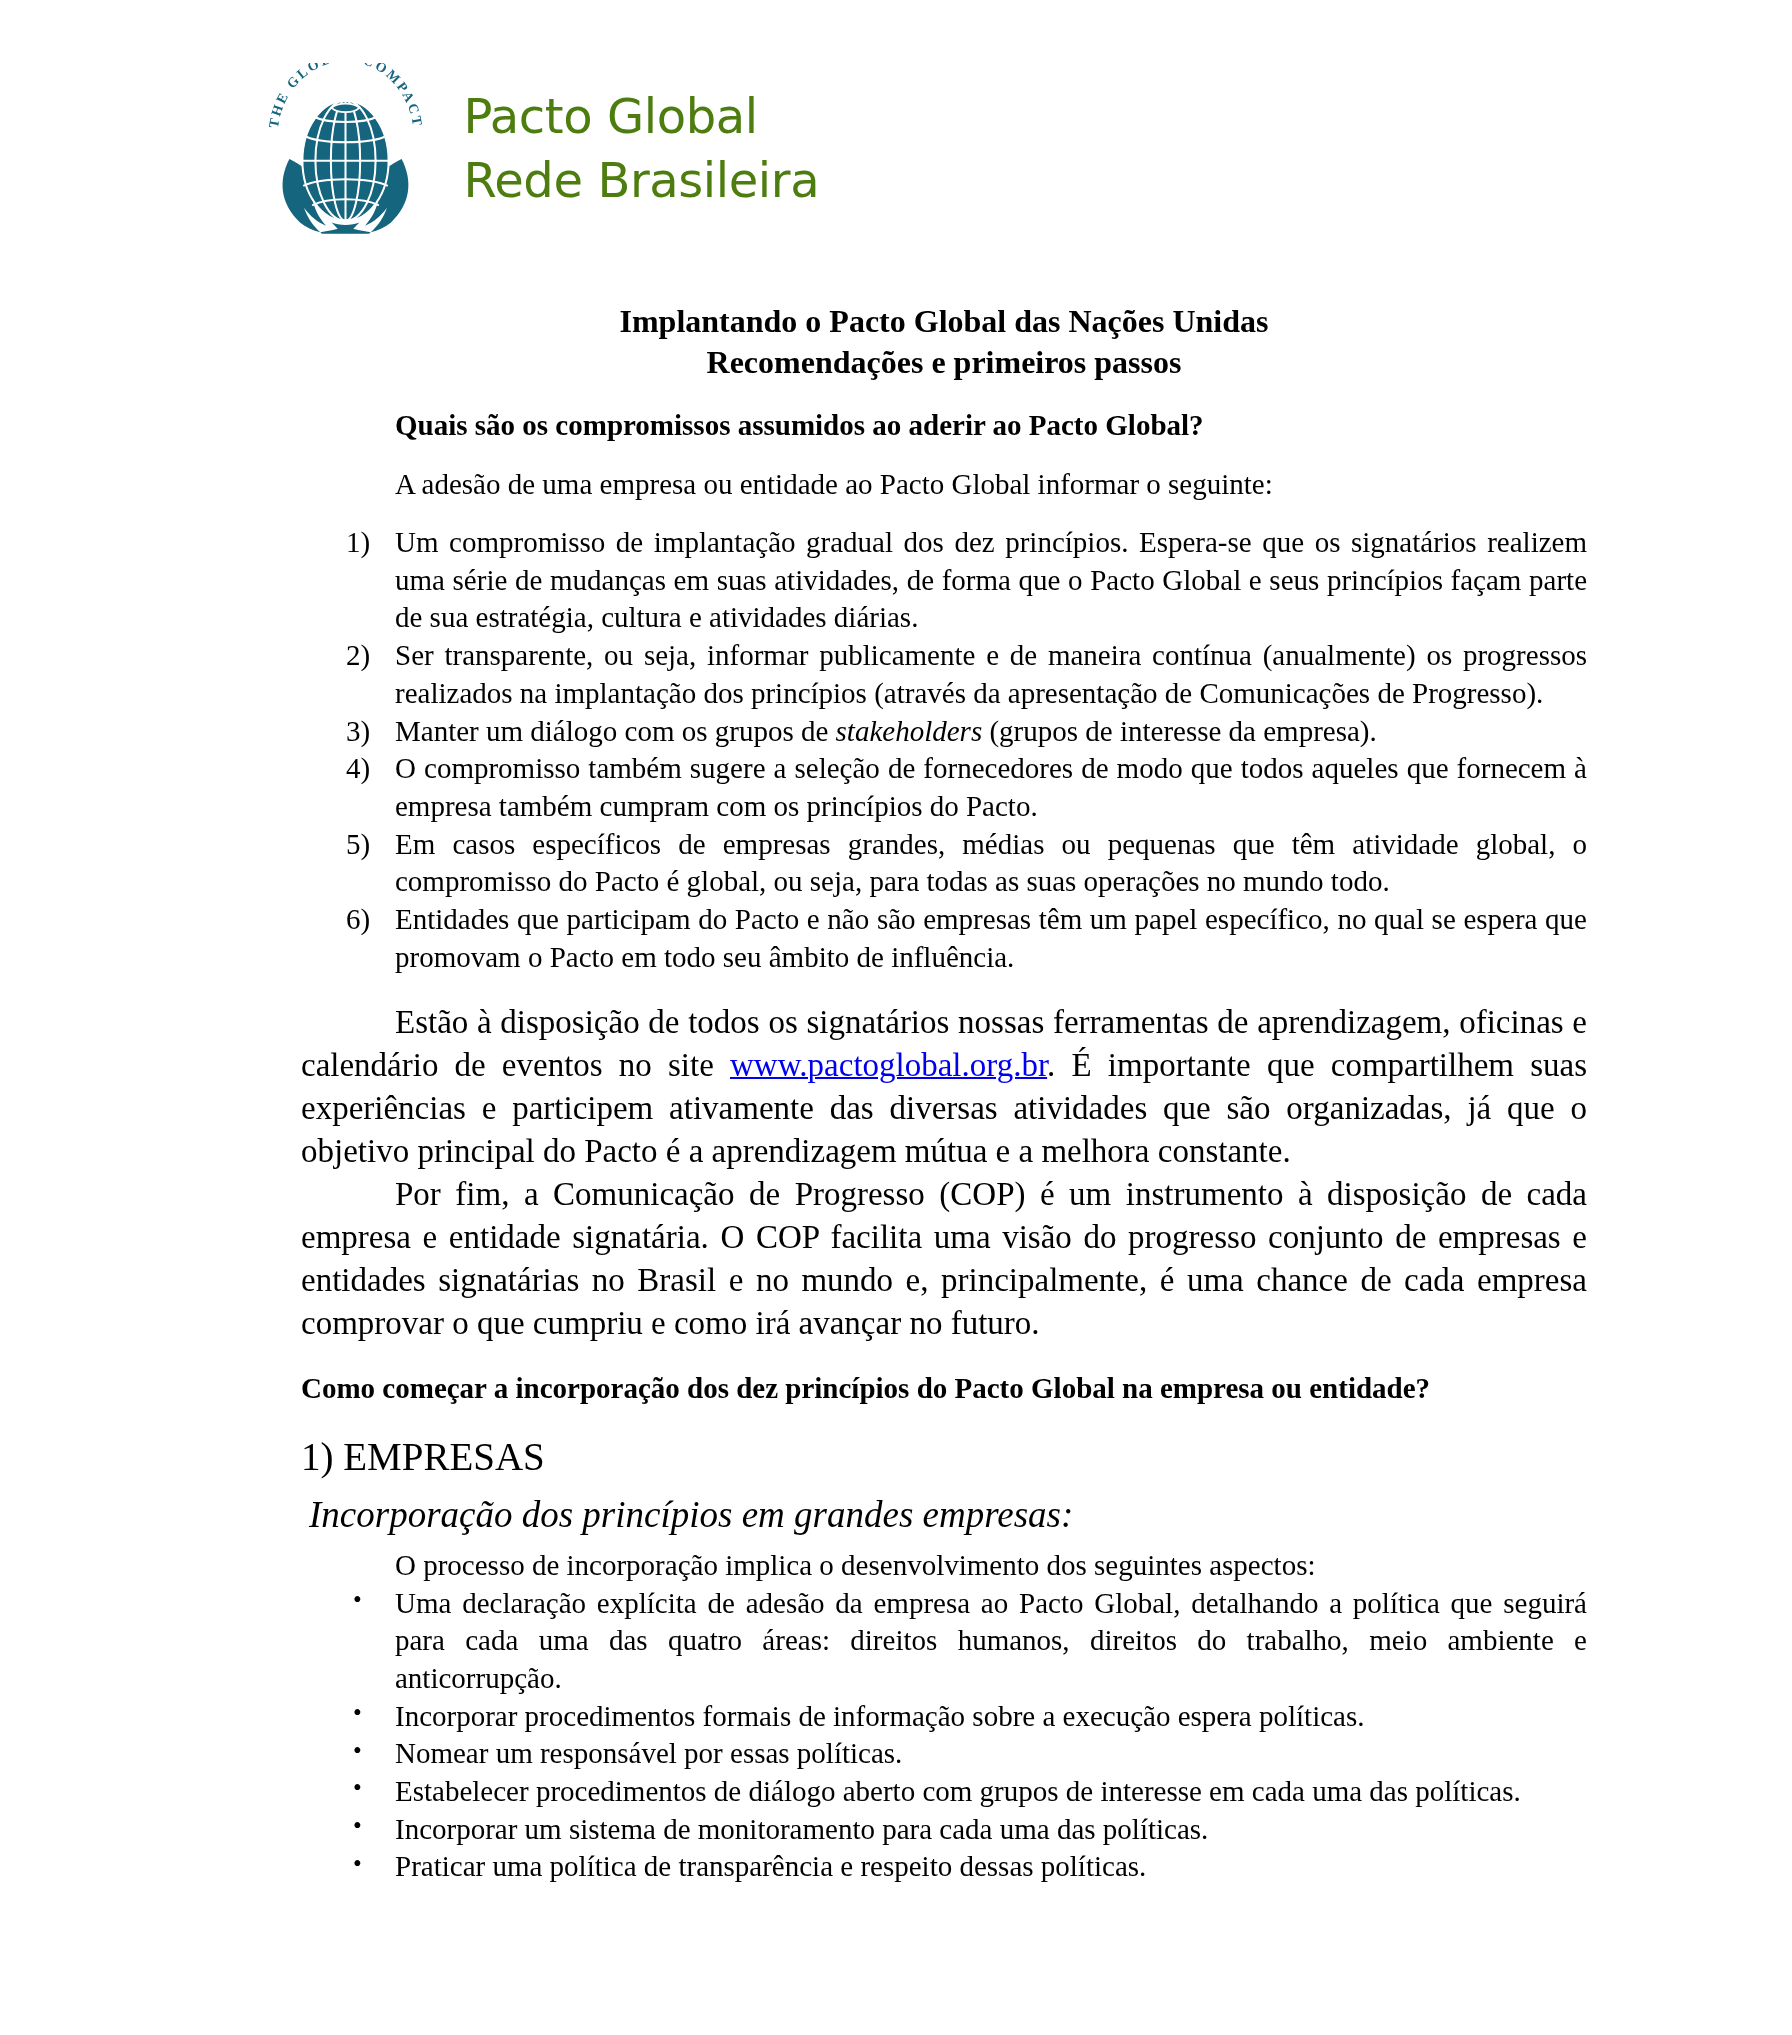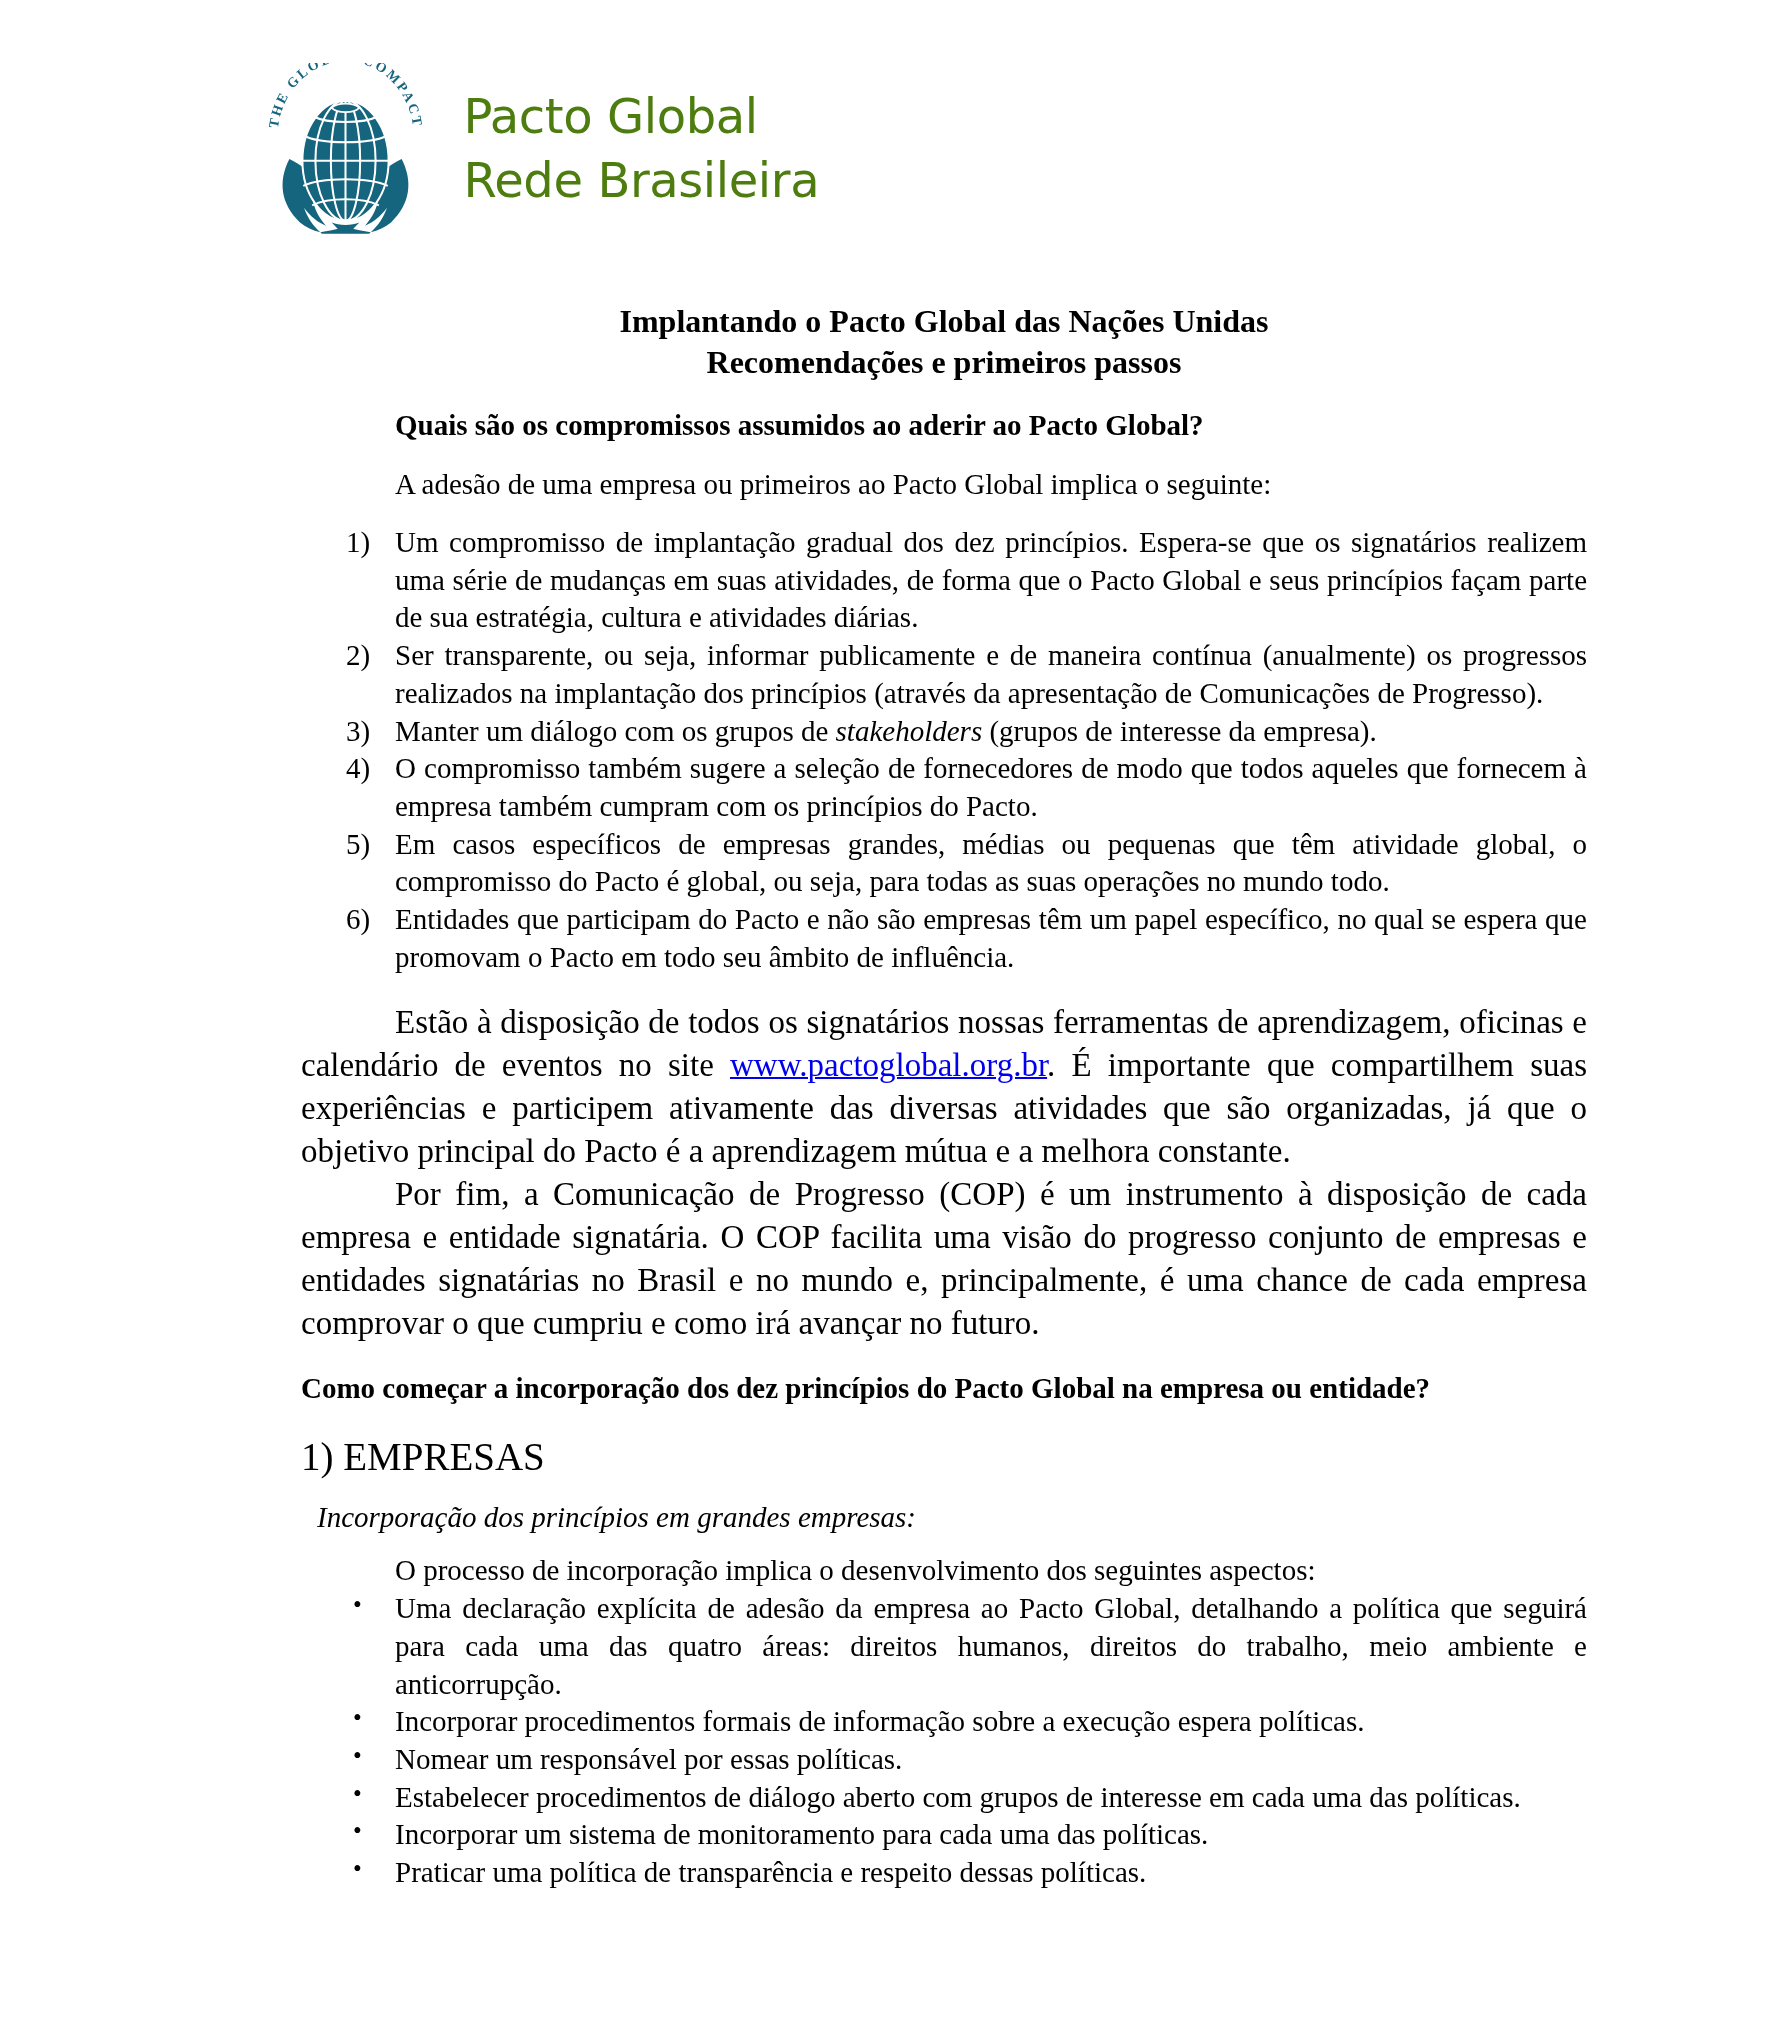--- a/index.html
+++ b/index.html
@@ -128,23 +128,23 @@
 
   
   .plain-line {
     font-size: 39px;
     line-height: 1.30;
     margin: 0;
   }
   .plain-line.gap-top { margin-top: 24.4px; }
   .italic-line {
     font-style: italic;
-    font-size: 29px;
-    line-height: 1.30;
-    margin: 16px;
+    font-size: 37px;
+    line-height: 1.30;
+    margin: 8px;
   }
   .indent-line {
     font-size: 29px;
     line-height: 1.30;
     margin: 0;
     padding-left: 94px;
   }
 
   
   ul.bullet-list {
@@ -221,21 +221,21 @@
 
   <div class="content">
 
     <h1 class="doc-title">
       <span class="line">Implantando o Pacto Global das Nações Unidas</span>
       <span class="line">Recomendações e primeiros passos</span>
     </h1>
 
     <p class="q-heading">Quais são os compromissos assumidos ao aderir ao Pacto Global?</p>
 
-    <p class="intro-para">A adesão de uma empresa ou primeiros ao Pacto Global implica o seguinte:</p>
+    <p class="intro-para">A adesão de uma empresa ou entidade ao Pacto Global informar o seguinte:</p>
 
     <ol class="num-list">
       <li>
         <span class="marker">1)</span><span>Um compromisso de implantação gradual dos dez princípios. Espera-se que os signatários realizem uma série de mudanças em suas atividades, de forma que o Pacto Global e seus princípios façam parte de sua estratégia, cultura e atividades diárias.</span>
       </li>
       <li>
         <span class="marker">2)</span><span>Ser transparente, ou seja, informar publicamente e de maneira contínua (anualmente) os progressos realizados na implantação dos princípios (através da apresentação de Comunicações de Progresso).</span>
       </li>
       <li>
         <span class="marker">3)</span><span>Manter um diálogo com os grupos de </span><em class="it">stakeholders</em><span> (grupos de interesse da empresa).</span>

